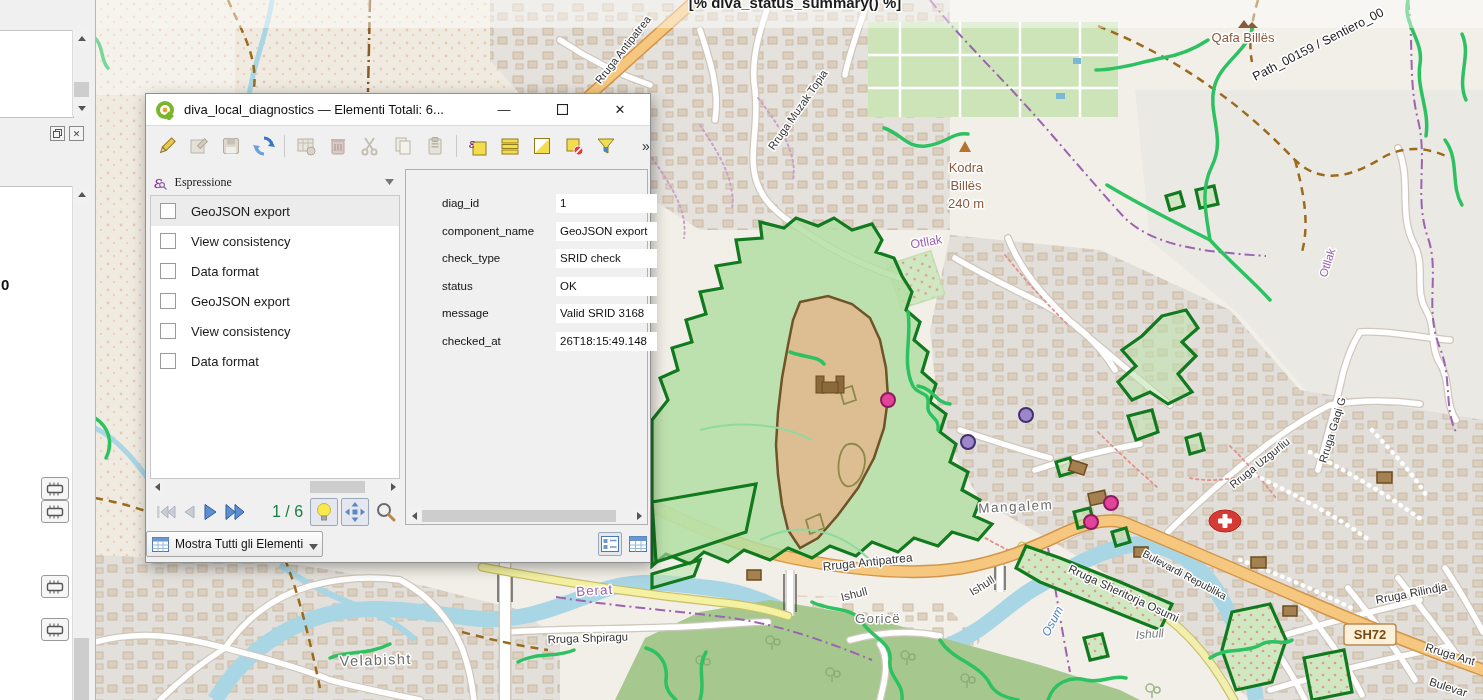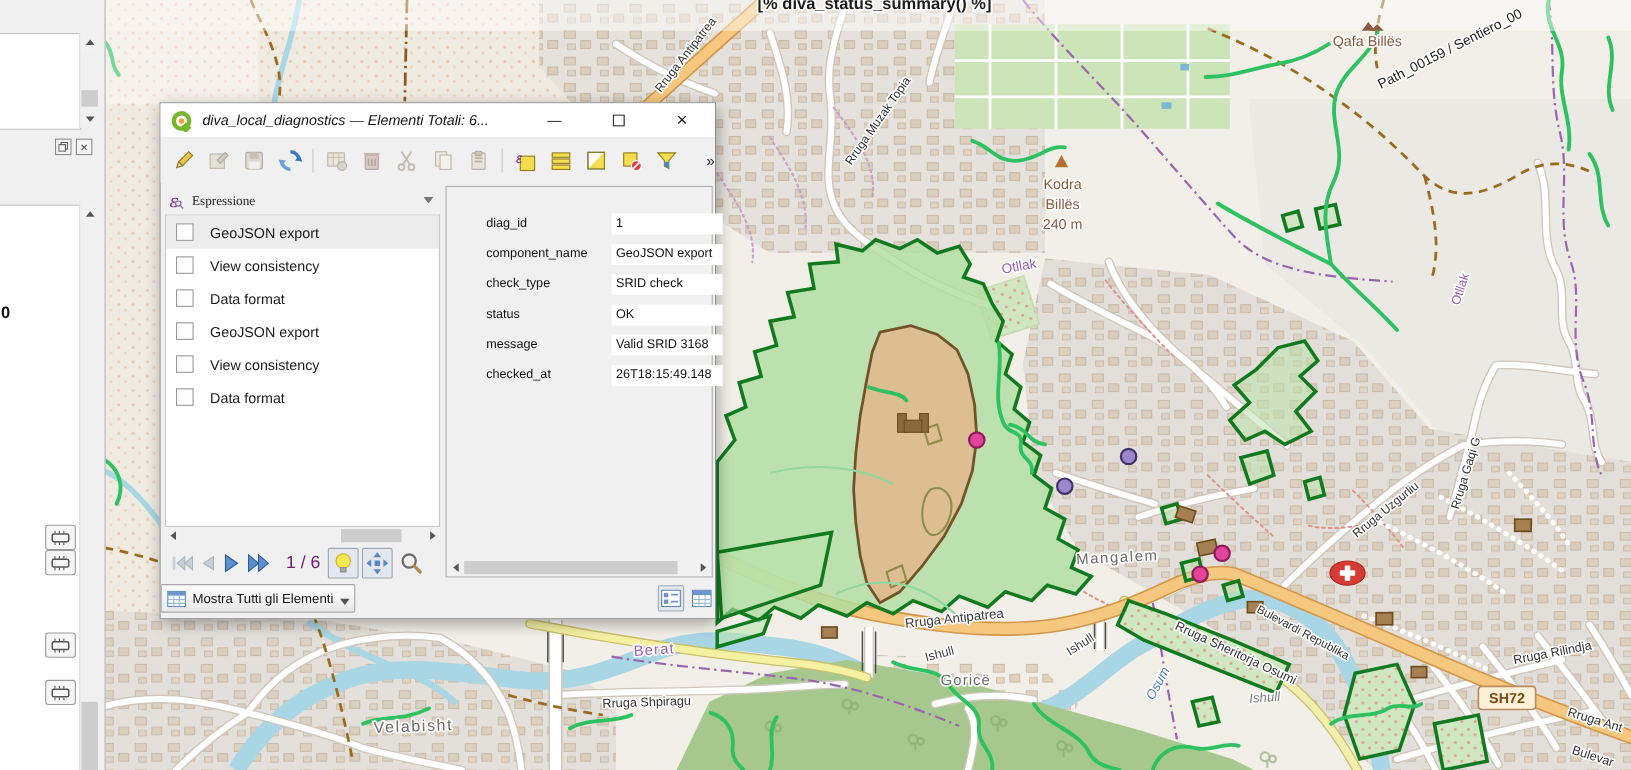--- a/index.html
+++ b/index.html
@@ -18,21 +18,21 @@
   .tri-right{width:0;height:0;border-top:4px solid transparent;border-bottom:4px solid transparent;border-left:5px solid #555;}
   .sb-thumb{position:absolute;background:#cdcdcd;}
   .mini-btn{position:absolute;width:15px;height:15px;border:1px solid #8a8a8a;background:#f3f3f3;display:flex;align-items:center;justify-content:center;font-size:9px;color:#444;box-sizing:border-box;}
   .chip-btn{position:absolute;left:41px;width:26px;height:21px;border:1px solid #9a9a9a;border-radius:3px;background:#f6f6f6;display:flex;align-items:center;justify-content:center;}
   .zero-label{position:absolute;left:1px;top:276px;font-size:15px;font-weight:bold;color:#111;}
 
   
   #dialog{position:absolute;left:145px;top:93px;width:506px;height:470px;background:#f0f0f0;border:1px solid #8f8f8f;box-shadow:2px 4px 14px rgba(0,0,0,.35);z-index:10;box-sizing:border-box;}
   #titlebar{position:absolute;left:0;top:0;width:100%;height:31px;background:#ffffff;border-bottom:1px solid #dadada;display:flex;align-items:center;}
   #titlebar .qlogo{margin-left:9px;}
-  #titlebar .ttext{margin-left:9px;font-size:13px;color:#111;white-space:nowrap;font-style:italic;}
+  #titlebar .ttext{margin-left:9px;font-size:13px;color:#111;white-space:nowrap;}
   .wbtn{position:absolute;top:0;height:31px;width:44px;display:flex;align-items:center;justify-content:center;font-size:13px;color:#222;}
   #toolbar{position:absolute;left:0;top:32px;width:100%;height:40px;background:#f0f0f0;display:flex;align-items:center;}
   .tb-icon{width:24px;height:24px;margin-left:9px;display:flex;align-items:center;justify-content:center;}
   .tb-sep{width:1px;height:22px;background:#c9c9c9;margin-left:9px;}
   .tb-more{margin-left:24px;font-size:14px;color:#333;}
 
   
   #exprrow{position:absolute;left:4px;top:76px;width:250px;height:24px;display:flex;align-items:center;}
   #exprrow .eps{font-family:"DejaVu Serif",serif;font-style:italic;font-size:16px;color:#8d2fa0;margin-left:4px;}
   #exprrow .etext{font-size:12px;color:#222;margin-left:8px;font-family:Liberation Serif, serif;}
@@ -41,21 +41,21 @@
   .frow{height:30px;display:flex;align-items:center;}
   .frow.sel{background:#ececec;}
   .cbox{width:14px;height:14px;border:1px solid #9a9a9a;background:#fdfdfd;margin-left:9px;}
   .flabel{font-size:13px;color:#1a1a1a;margin-left:15px;}
   .hscroll{position:absolute;height:14px;background:#f0f0f0;}
   .hs-btn{position:absolute;top:0;width:14px;height:14px;display:flex;align-items:center;justify-content:center;background:#f1f1f1;}
   .hs-thumb{position:absolute;top:1px;height:12px;background:#cdcdcd;}
 
   #navrow{position:absolute;left:4px;top:401px;width:250px;height:33px;display:flex;align-items:center;}
   .nav-ico{margin-left:6px;}
-  #navpos{font-size:16px;color:#701a75;margin-left:12px;margin-right:4px;}
+  #navpos{font-size:16px;color:#15803d;margin-left:24px;margin-right:4px;}
   .sq-btn{width:28px;height:28px;margin-left:3px;border:1px solid #9aa7b8;border-radius:2px;background:#e4e8ee;display:flex;align-items:center;justify-content:center;box-sizing:border-box;}
   .sq-flat{width:26px;height:26px;margin-left:4px;display:flex;align-items:center;justify-content:center;}
 
   #filterbar{position:absolute;left:0px;top:437px;height:27px;display:flex;align-items:flex-start;}
   #filterbtn{width:177px;height:26px;background:linear-gradient(#fdfdfd,#e9e9e9);border:1px solid #a7a7a7;border-radius:2px;display:flex;align-items:center;box-sizing:border-box;}
   #filterbtn .ftext{font-size:12px;color:#111;margin-left:6px;white-space:nowrap;}
   #filterbtn .fdrop{margin-left:6px;margin-top:6px;}
   .view-toggle{position:absolute;top:438px;width:24px;height:24px;display:flex;align-items:center;justify-content:center;box-sizing:border-box;}
   #formviewbtn{left:452px;border:1px solid #9aa7b8;background:#e4e8ee;border-radius:2px;}
   #tableviewbtn{left:480px;}

